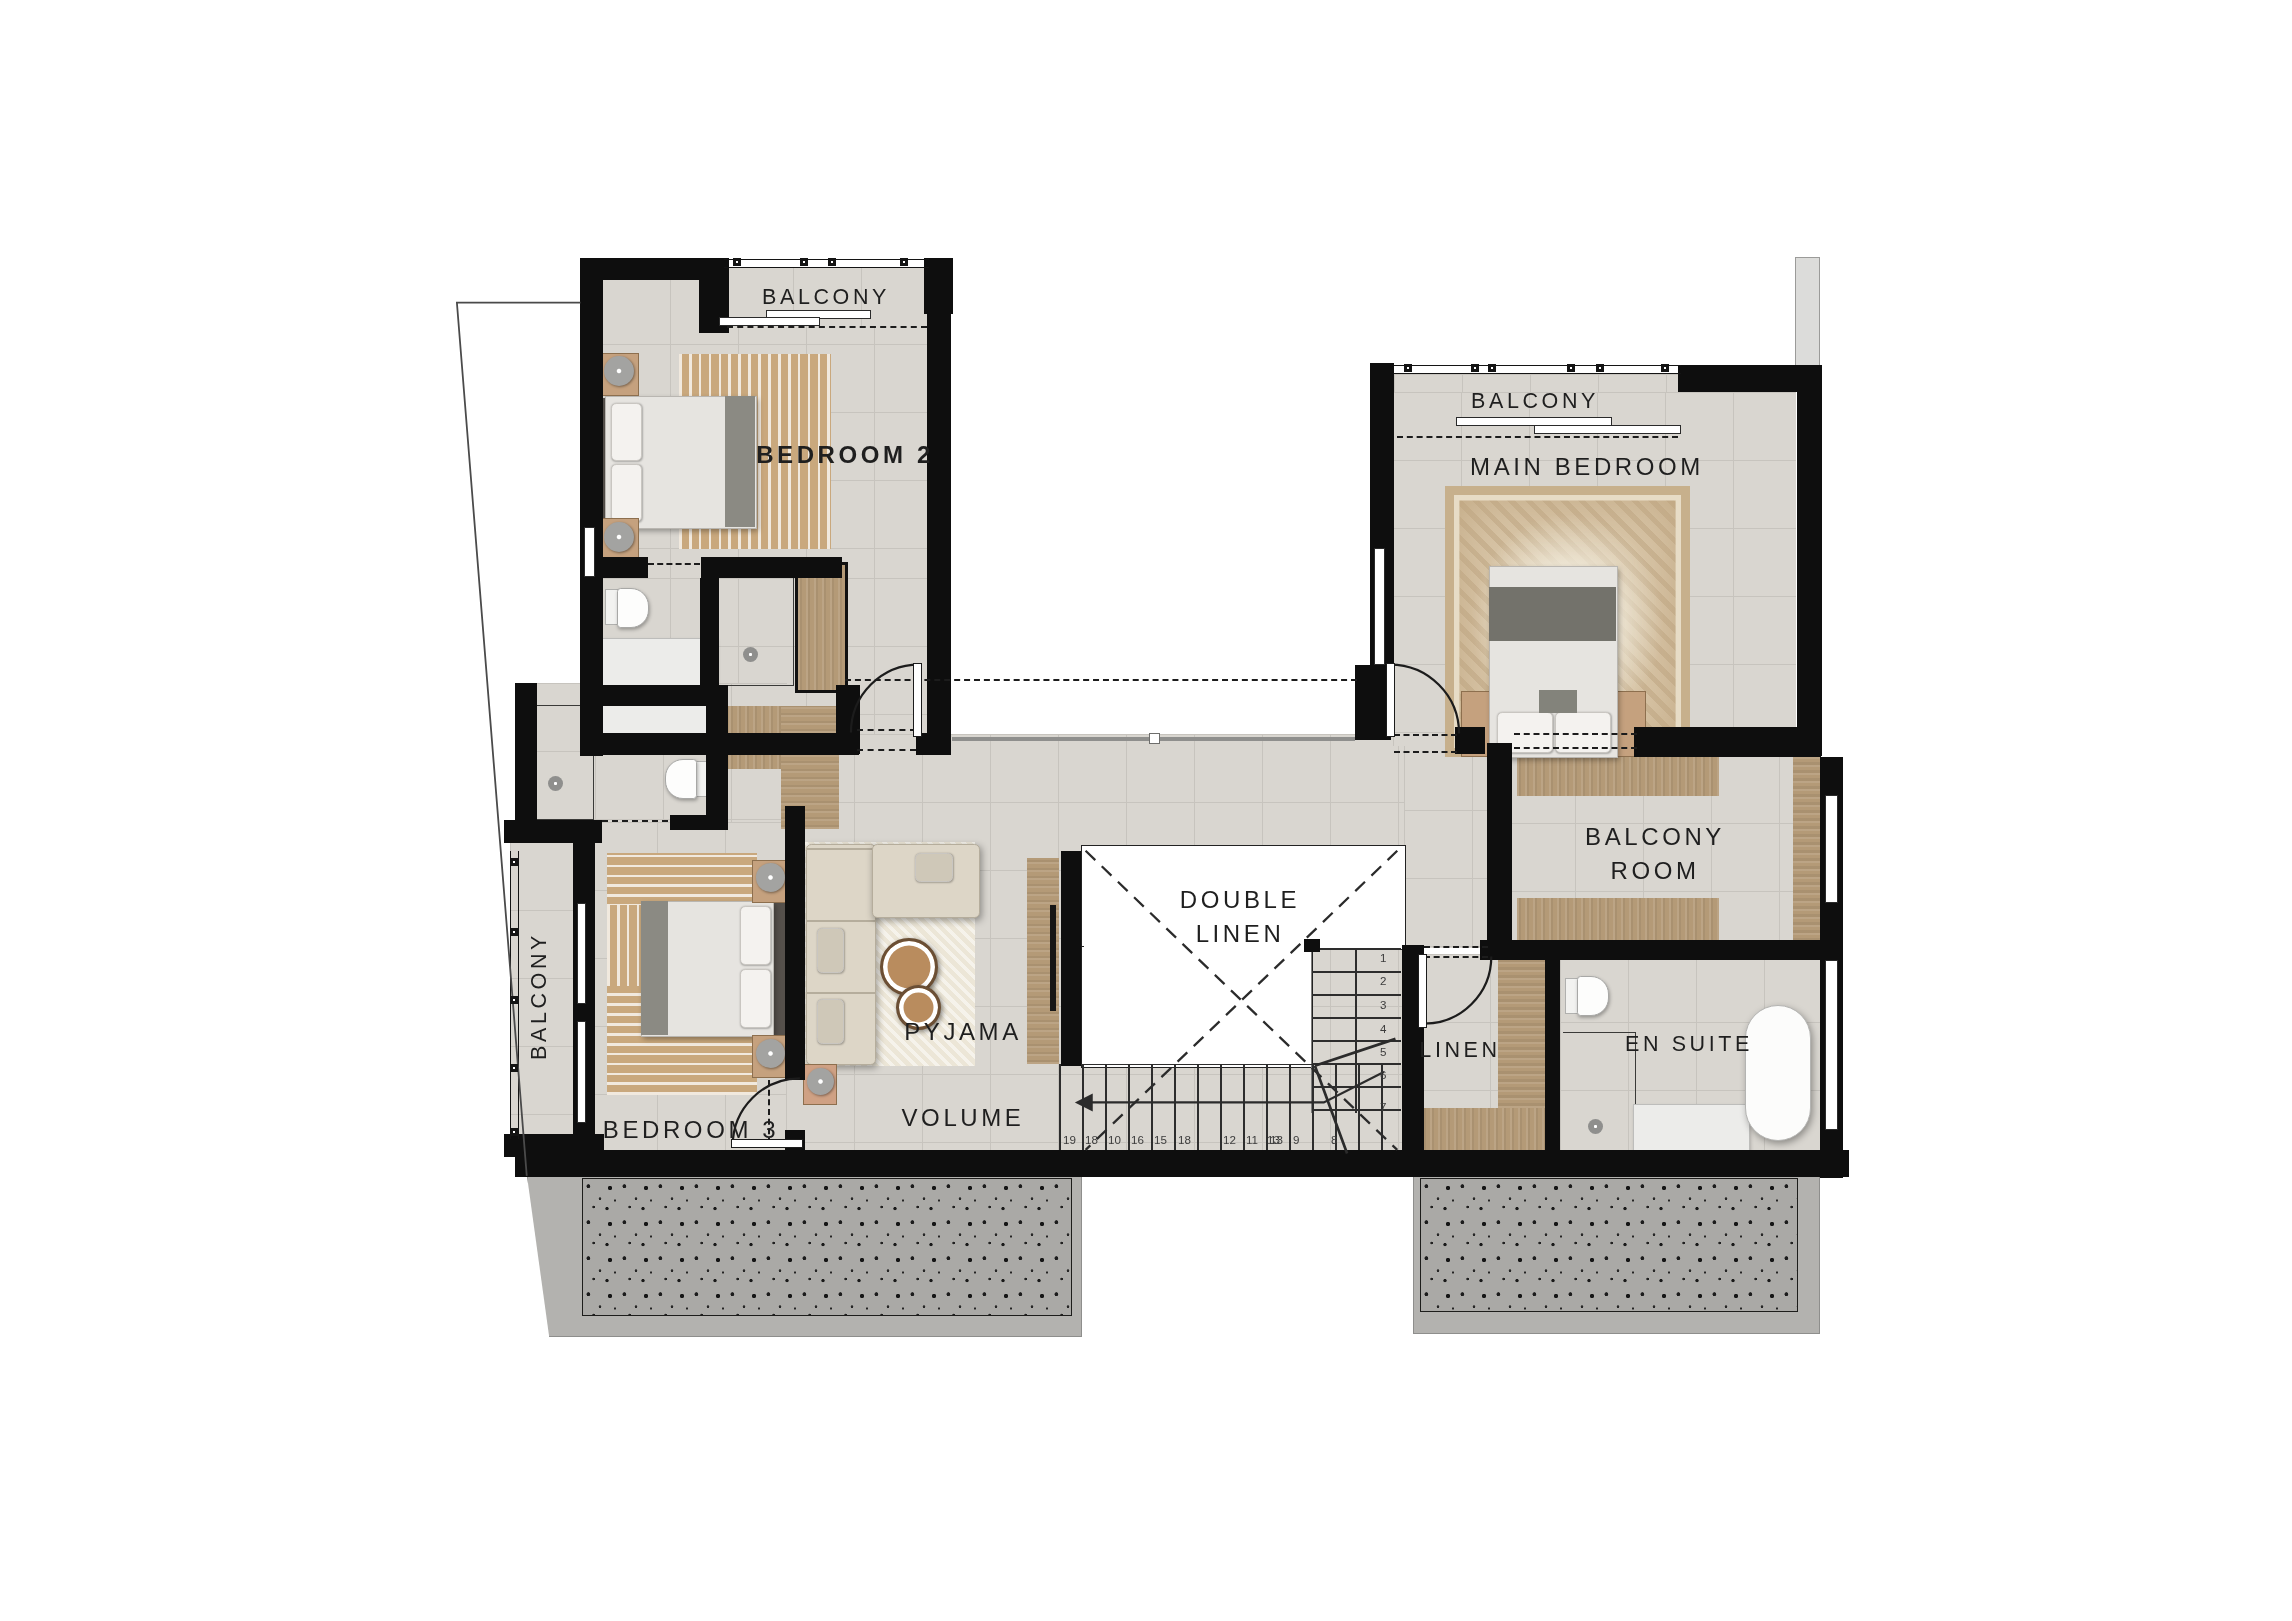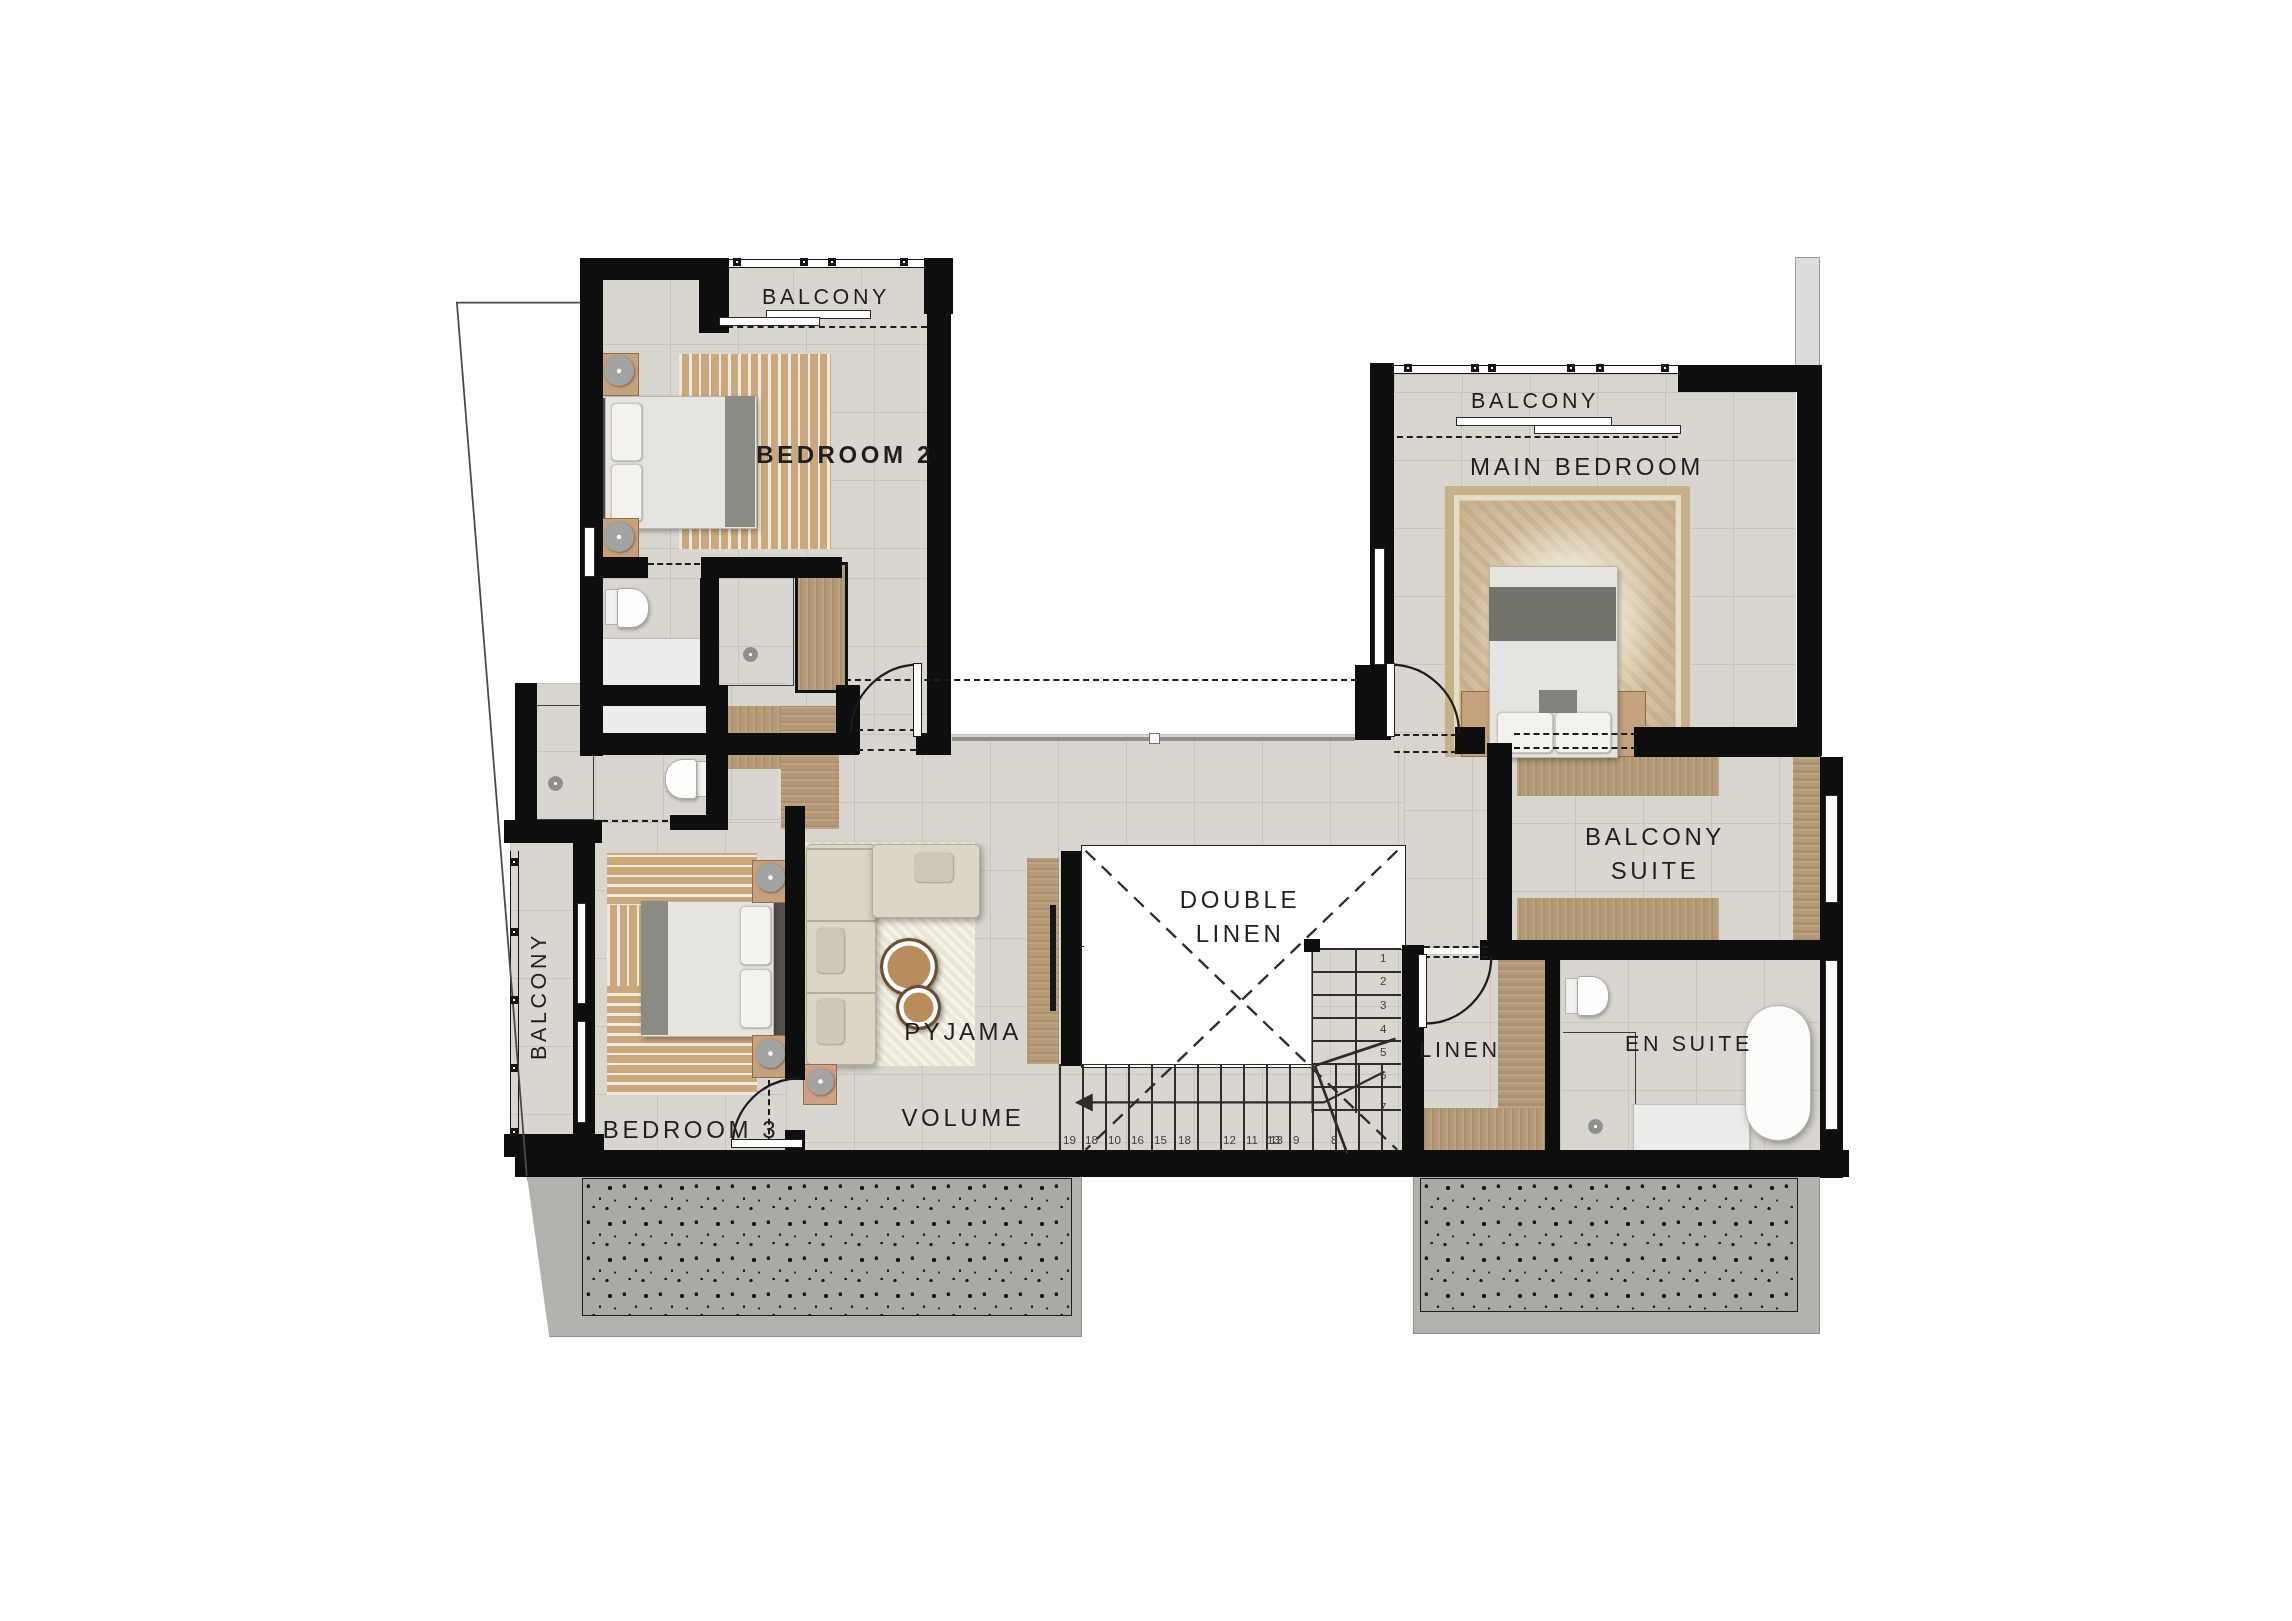--- a/index.html
+++ b/index.html
@@ -341,18 +341,18 @@
   <span class="lbl" style="left:845px;top:455px;font-weight:bold;">BEDROOM 2</span>
   <span class="lbl small" style="left:1535px;top:401px;">BALCONY</span>
   <span class="lbl" style="left:1587px;top:467px;">MAIN BEDROOM</span>
   <span class="lbl small rot" style="left:539px;top:996px;">BALCONY</span>
   <span class="lbl" style="left:691px;top:1130px;">BEDROOM 3</span>
   <span class="lbl" style="left:963px;top:1032px;">PYJAMA</span>
   <span class="lbl" style="left:963px;top:1118px;">VOLUME</span>
   <span class="lbl" style="left:1240px;top:900px;">DOUBLE</span>
   <span class="lbl" style="left:1240px;top:934px;">LINEN</span>
   <span class="lbl" style="left:1655px;top:837px;">BALCONY</span>
-  <span class="lbl" style="left:1655px;top:871px;">SUITE</span>
+  <span class="lbl" style="left:1655px;top:871px;">ROOM</span>
   <span class="lbl small" style="left:1460px;top:1050px;">LINEN</span>
   <span class="lbl small" style="left:1689px;top:1044px;">EN SUITE</span>
 
 </div>
 
 
 </body></html>

